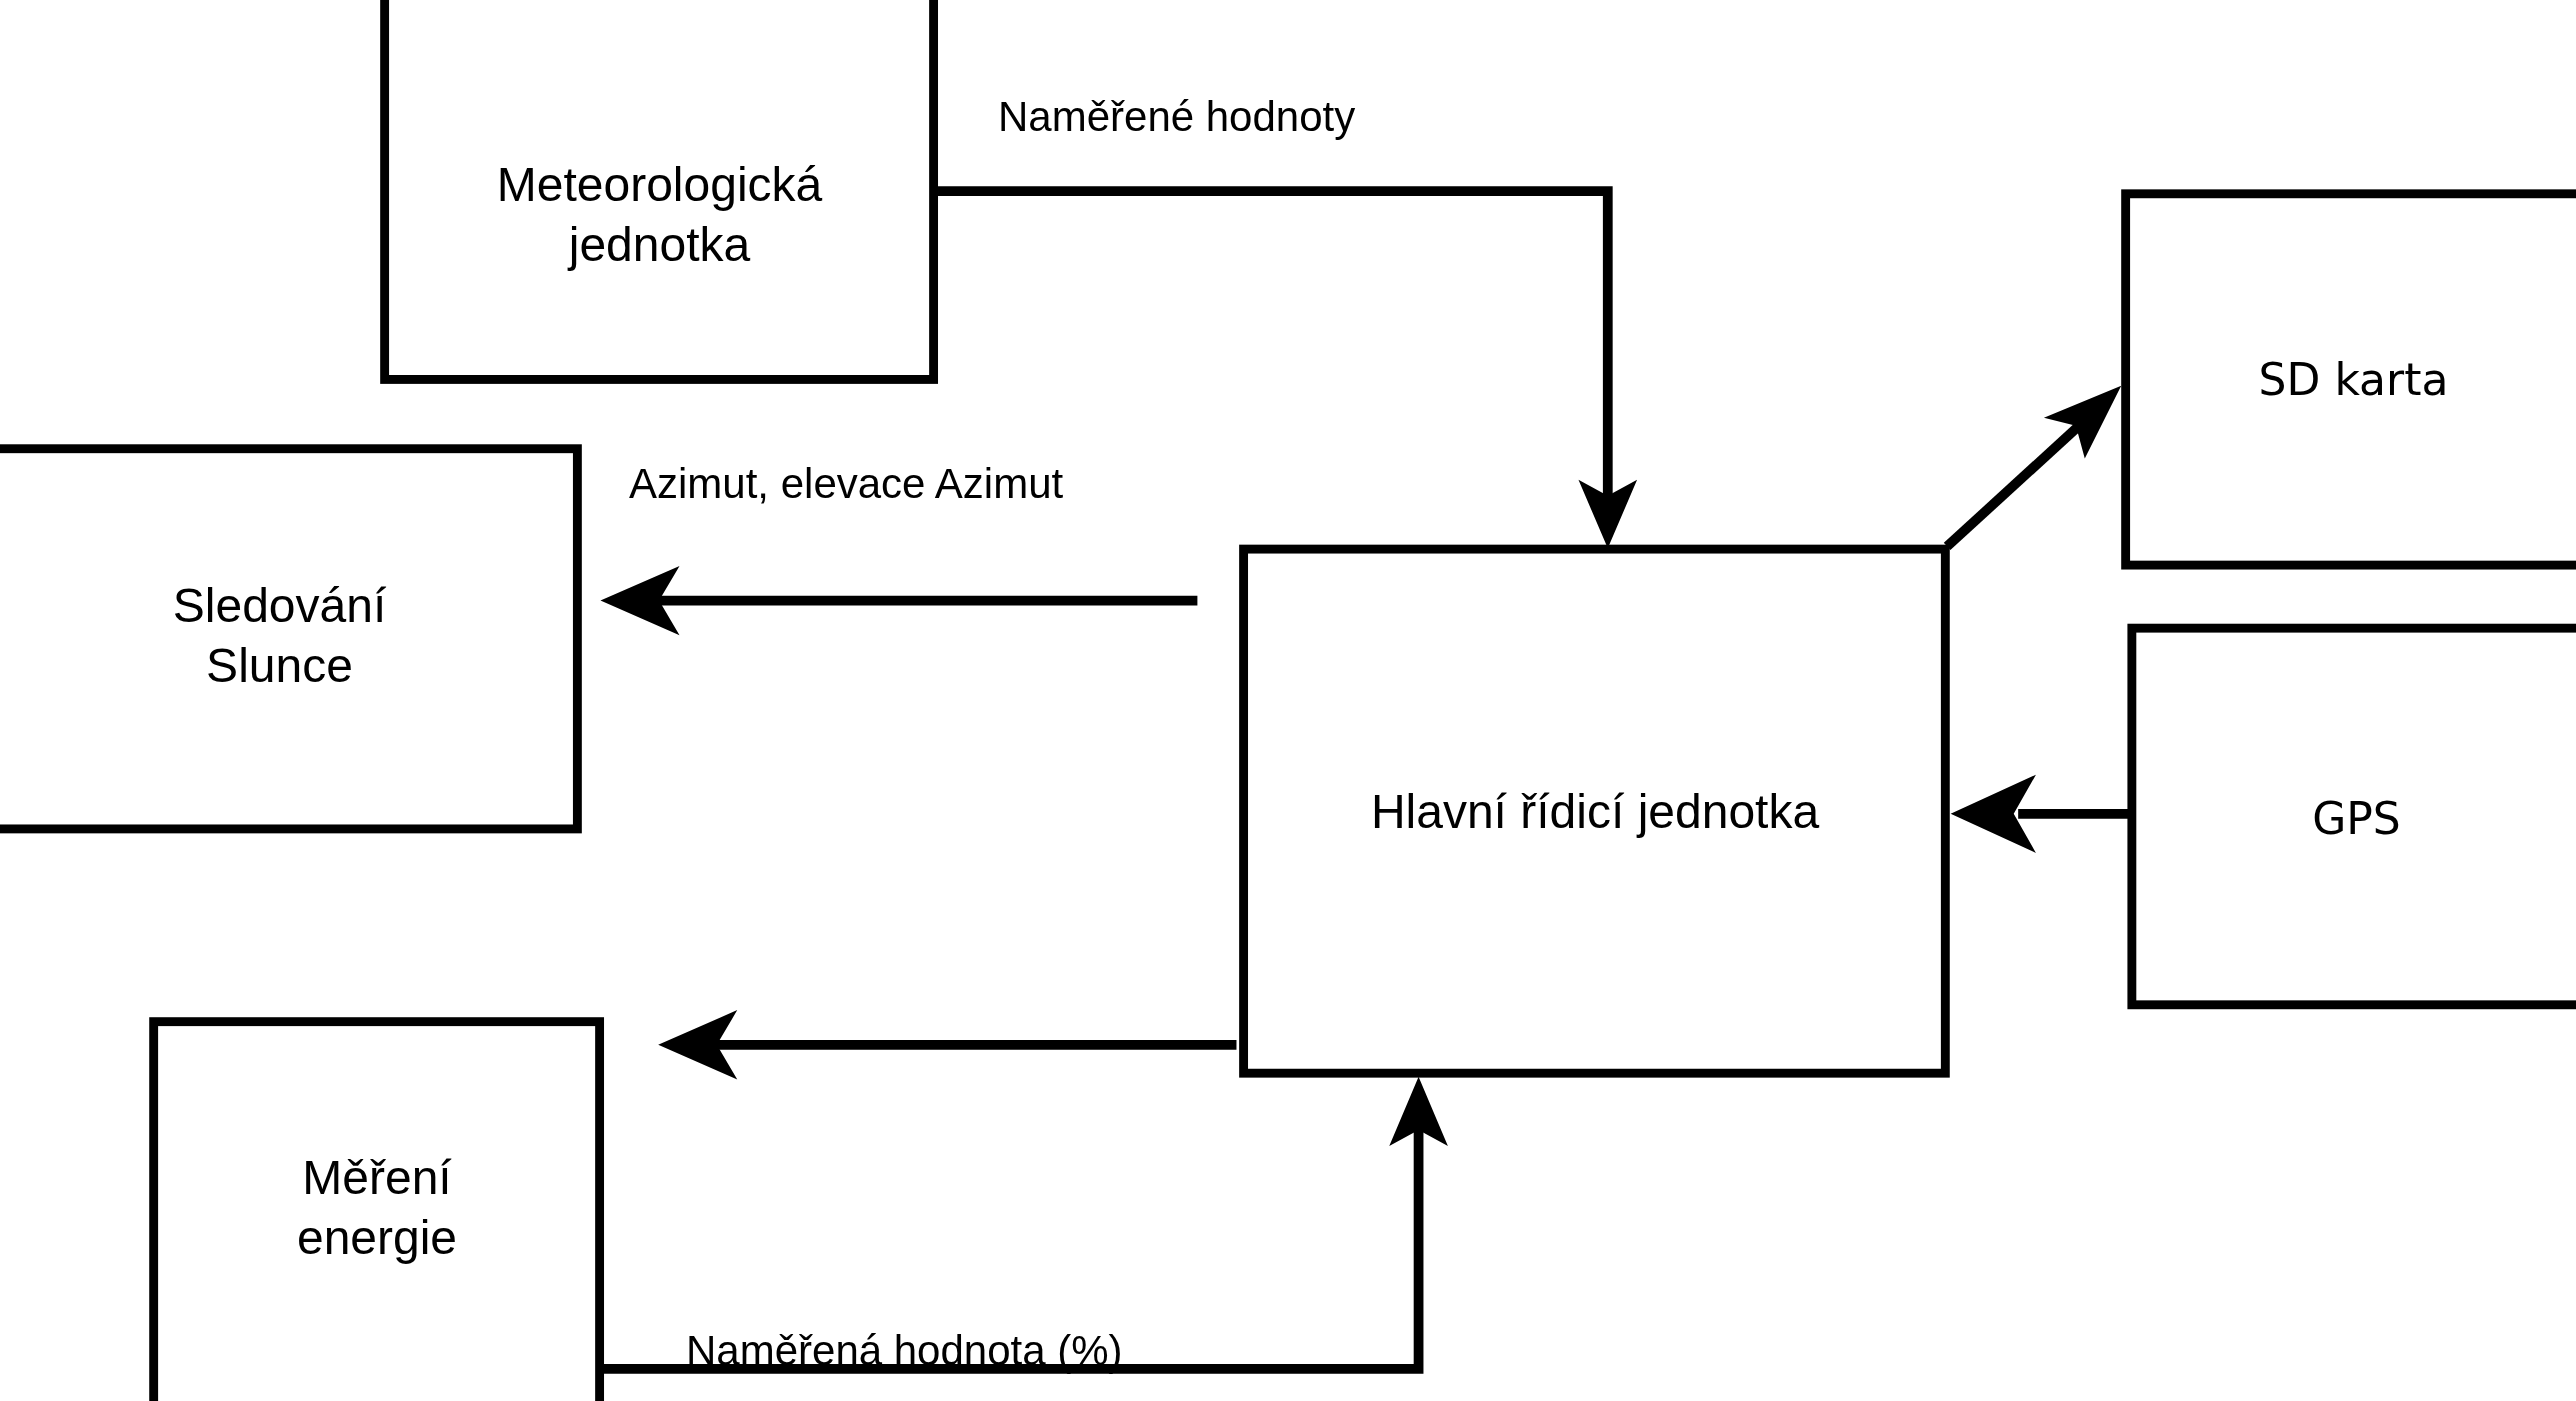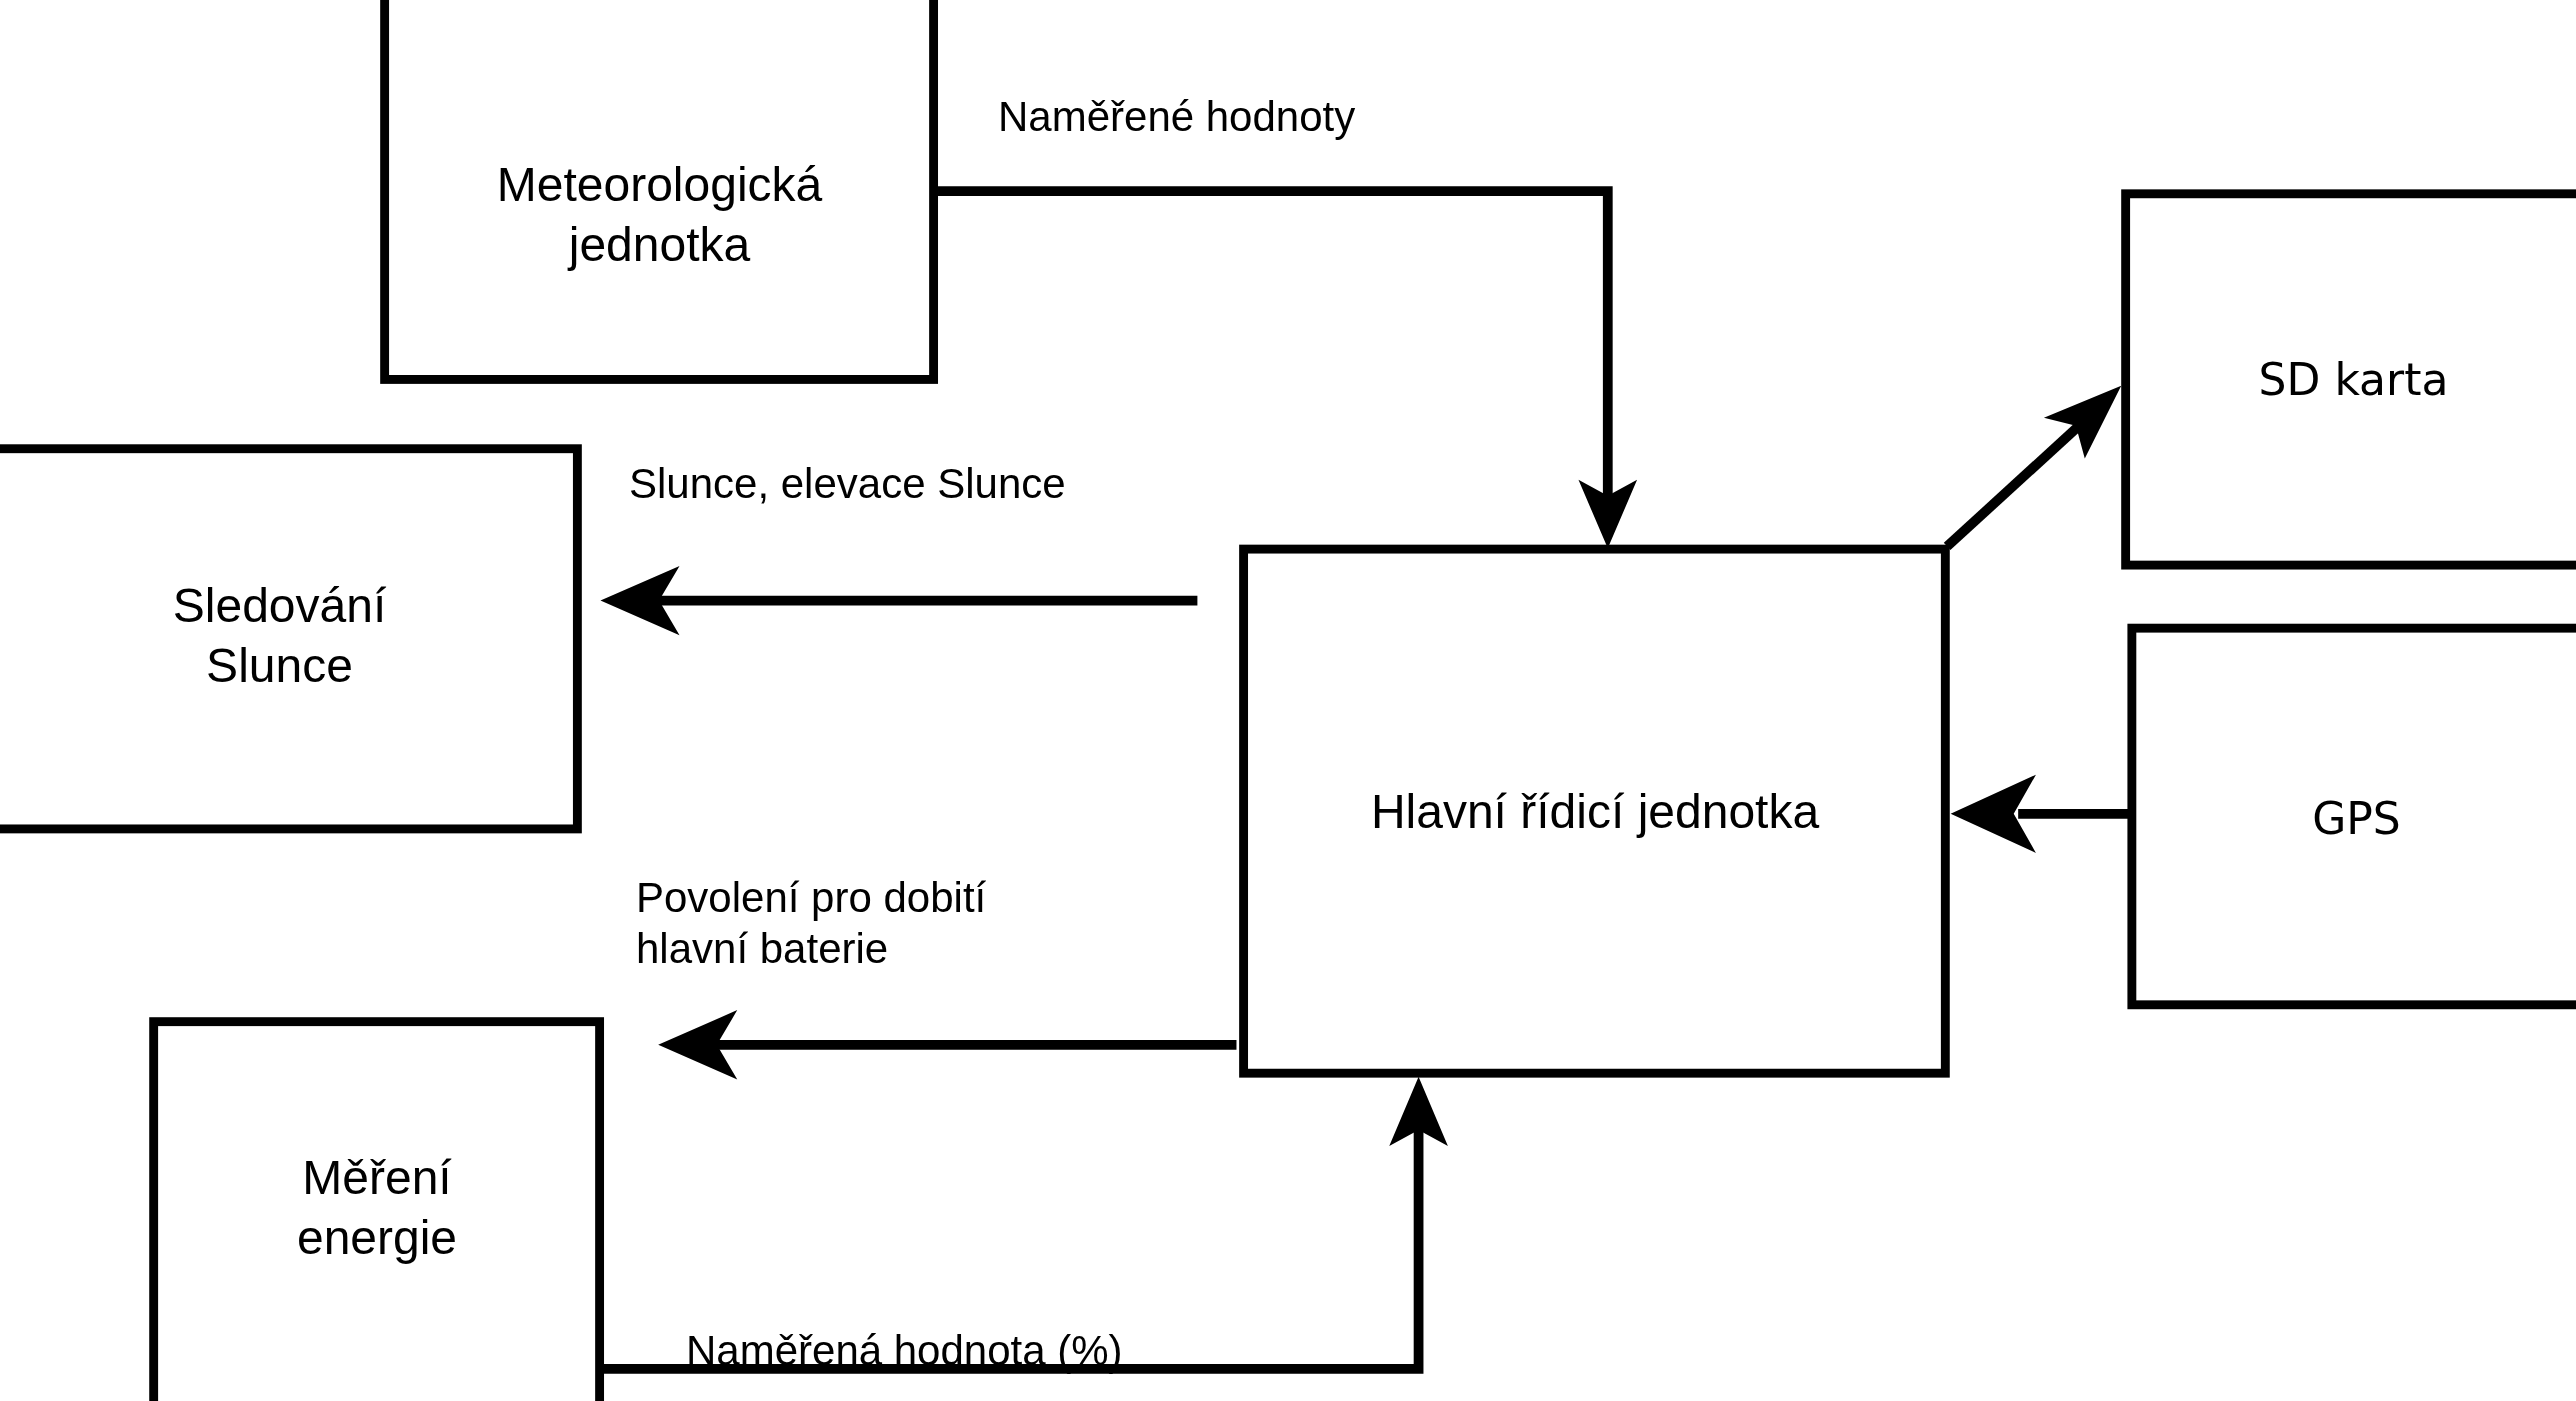--- a/index.html
+++ b/index.html
@@ -104,21 +104,19 @@
 
   <div class="node-label" style="left:154px; top:1148px; width:446px;">Měření
 energie</div>
 
   <div class="node-label" style="left:2126px; top:352px; width:455px; font-family:'DejaVu Sans', sans-serif; font-size:44px;">SD karta</div>
 
   <div class="node-label" style="left:2132px; top:791px; width:449px; font-family:'DejaVu Sans', sans-serif; font-size:44px;">GPS</div>
 
   <div class="edge-label" style="left:998px; top:91px;">Naměřené hodnoty</div>
 
-  <div class="edge-label" style="left:629px; top:458px;">Slunce, elevace Slunce</div>
+  <div class="edge-label" style="left:629px; top:458px;">Azimut, elevace Azimut</div>
 
-  <div class="edge-label" style="left:636px; top:872px;">Povolení pro dobití
-hlavní baterie</div>
 
   <div class="edge-label" style="left:686px; top:1285px;margin-top:40px;">Naměřená hodnota (%)</div>
 
 </div>
 
 
 </body></html>

